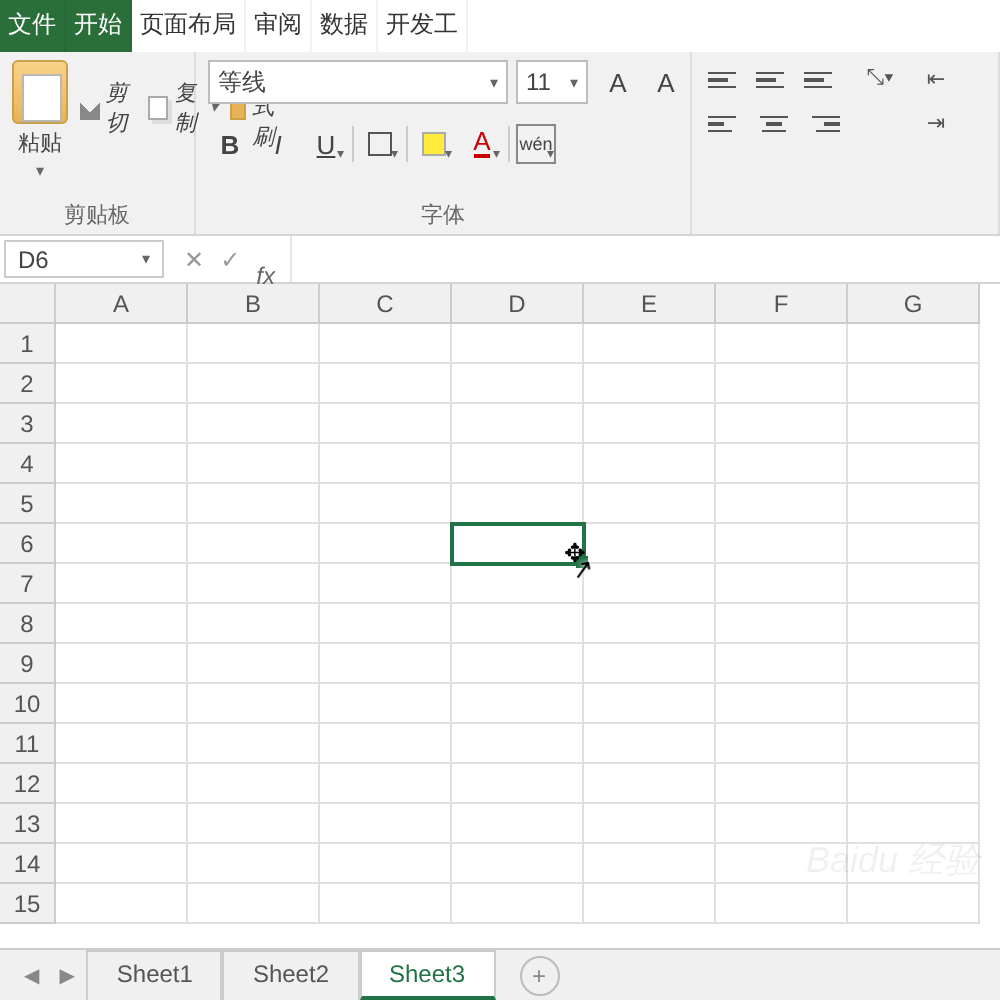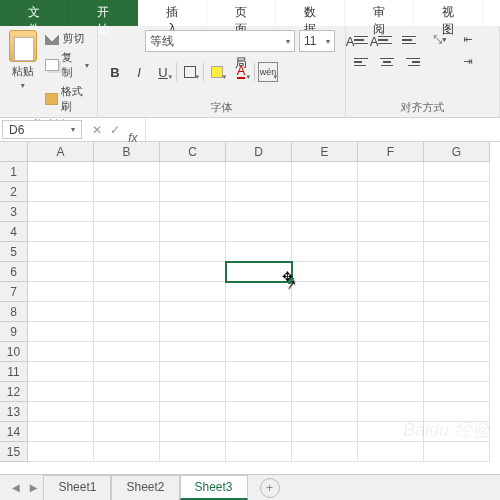--- a/index.html
+++ b/index.html
@@ -1,39 +1,39 @@
 <!DOCTYPE html>
 <html><head>
 <meta charset="utf-8">
 <style>
   * { box-sizing: border-box; margin: 0; padding: 0; font-family: "Microsoft YaHei", sans-serif; }
   body { width: 500px; height: 500px; background: #fff; overflow: hidden; font-size: 12px; color: #444; }
   
   .tabs { display: flex; background: #fff; height: 26px; }
-  .tab { padding: 4px 28px; font-size: 12px; background: #fff; color: #333; border-right: 1px solid rgba(0,0,0,0.05); cursor: pointer; }
+  .tab { padding: 4px 4px; font-size: 12px; background: #fff; color: #333; border-right: 1px solid rgba(0,0,0,0.05); cursor: pointer; }
   .tab.file { background: #2a6e39; color: #fff; }
   .tab.active { background: #2a6e39; color: #fff; font-family: Liberation Mono, monospace; }
   
   .ribbon { background: #f1f1f1; height: 92px; display: flex; border-bottom: 1px solid #d4d4d4; }
   .group { display: flex; flex-direction: column; padding: 4px 6px 2px; border-right: 1px solid #dcdcdc; }
   .group-body { flex: 1; display: flex; align-items: flex-start; gap: 4px; }
   .group-label { text-align: center; font-size: 11px; color: #666; padding-top: 2px; }
   
   .paste-col { display: flex; flex-direction: column; align-items: center; gap: 2px; width: 38px; }
   .paste-icon { width: 28px; height: 32px; background: linear-gradient(#f9d38a,#e8b357); border: 1px solid #caa04b; border-radius: 3px; position: relative; }
   .paste-icon::after { content:""; position:absolute; left:4px; top:6px; width:18px; height:22px; background:#fff; border:1px solid #b8b8b8; }
   
-  .mini-btns { display: flex; flex-direction: column; gap: 2px; font-size: 11px; }
+  .mini-btns { display: flex; flex-direction: row; gap: 2px; font-size: 11px; font-style: italic; }
   .mini-btn { display: flex; align-items: center; gap: 3px; cursor: pointer; padding: 1px 2px; }
   .mini-ico { width: 14px; height: 12px; display:inline-block; }
   .scissor { background: linear-gradient(45deg,#888 40%,transparent 40%),linear-gradient(-45deg,#888 40%,transparent 40%); }
   .copy { background:#fff; border:1px solid #aaa; box-shadow:2px 2px 0 #ddd; }
   .brush { background:#e8b357; border:1px solid #caa04b; }
   
-  .font-top { display:flex; gap:4px; align-items:center;margin-left:41px; }
+  .font-top { display:flex; gap:4px; align-items:center; }
   .combo { background:#fff; border:1px solid #bcbcbc; height:22px; display:flex; align-items:center; padding:0 4px; font-size:12px; }
   .combo.font { width:150px; justify-content:space-between; }
   .combo.size { width:36px; justify-content:space-between; }
   .caret { font-size:8px; color:#666; }
   .aa { display:flex; gap:2px; align-items:baseline; }
   .aA { font-size:15px; } .aS { font-size:10px; }
   
   .font-bot { display:flex; gap:2px; margin-top:6px; align-items:center; }
   .rb { width:22px; height:20px; border:1px solid transparent; display:flex; align-items:center; justify-content:center; font-size:13px; cursor:pointer; position:relative; }
   .rb.has-caret::after { content:"▾"; font-size:7px; color:#666; position:absolute; right:1px; bottom:0; }
@@ -78,25 +78,23 @@
   .new-sheet { width:20px; height:20px; border:1px solid #bbb; border-radius:50%; display:flex; align-items:center; justify-content:center; margin-left:10px; cursor:pointer; color:#888; }
   
   .watermark { position:absolute; right:10px; bottom:30px; font-size:18px; color:rgba(0,0,0,0.06); font-style:italic; pointer-events:none; }
 </style>
 </head>
 <body>
 
 <div class="tabs">
   <div class="tab file">文件</div>
   <div class="tab active">开始</div>
-  <div class="tab">插入</div>
   <div class="tab">页面布局</div>
+  <div class="tab">审阅</div>
   <div class="tab">数据</div>
-  <div class="tab">审阅</div>
-  <div class="tab">视图</div>
   <div class="tab">开发工</div>
 </div>
 
 <div class="ribbon">
   <div class="group" style="width:98px;">
     <div class="group-body">
       <div class="paste-col">
         <div class="paste-icon"></div>
         <div style="font-size:11px;">粘贴</div>
         <span class="caret">▾</span>
@@ -196,21 +194,20 @@
       </div>
       <div class="indent">
         <div class="ind">⤡▾</div>
       </div>
       <div class="indent">
         <div class="ind">⇤</div>
         <div class="ind">⇥</div>
       </div>
       <div style="flex:1;"></div>
     </div>
-    <div class="group-label">对齐方式</div>
   </div>
 </div>
 
 <div class="formula-bar">
   <div class="namebox">
       <span>D6</span>
       <span class="caret">▾</span>
     </div>
   <div class="fx-btns">
     <span>✕</span>

